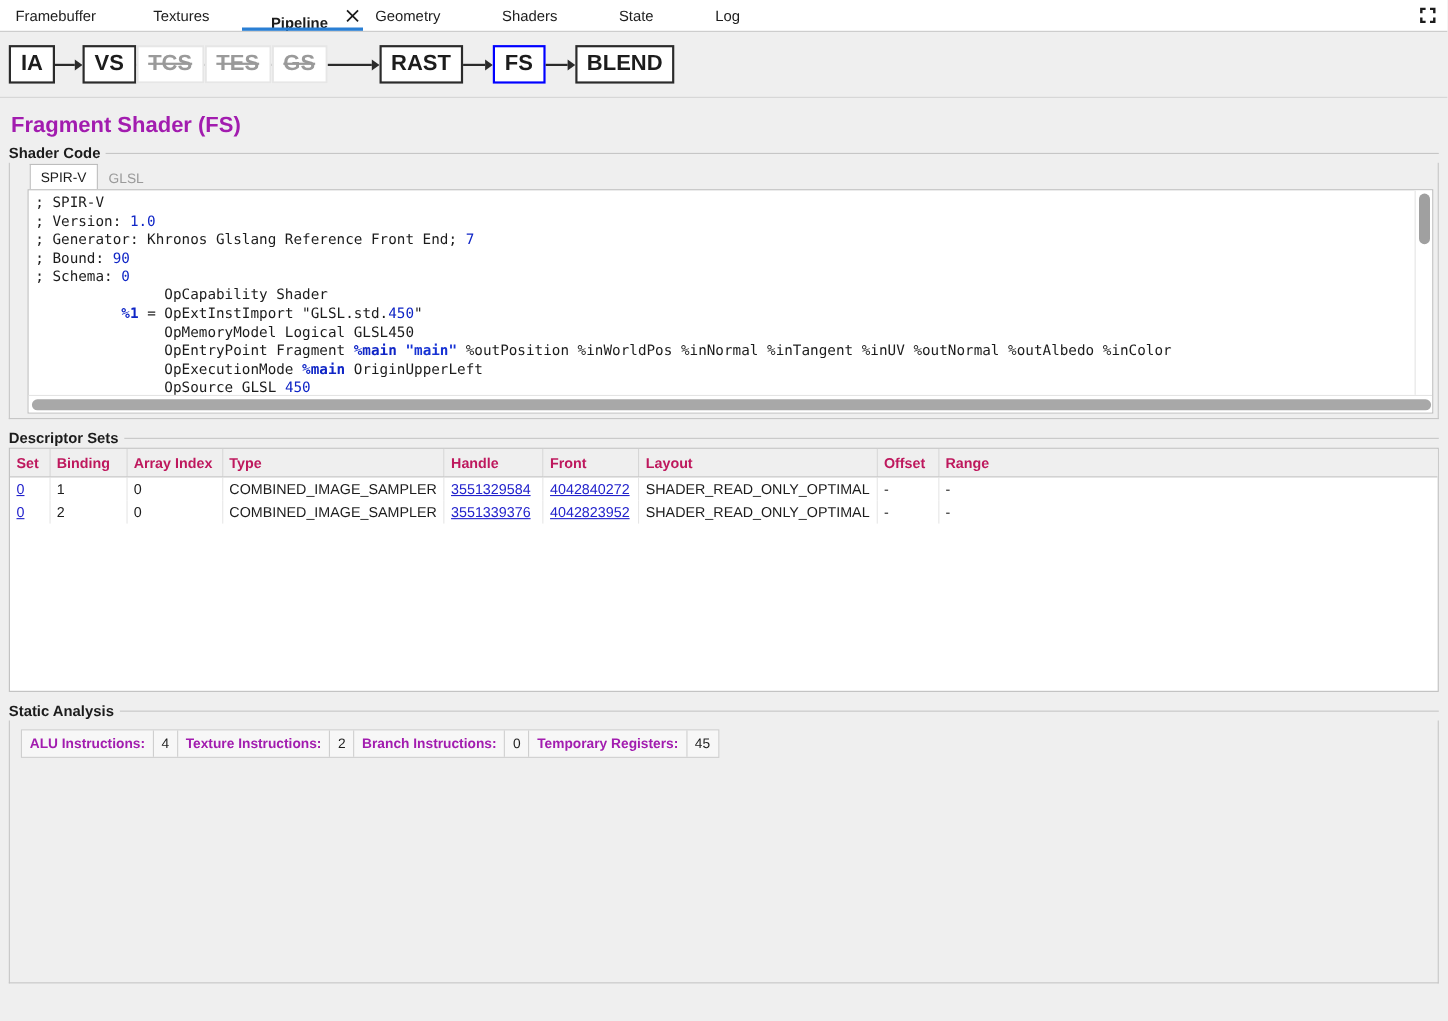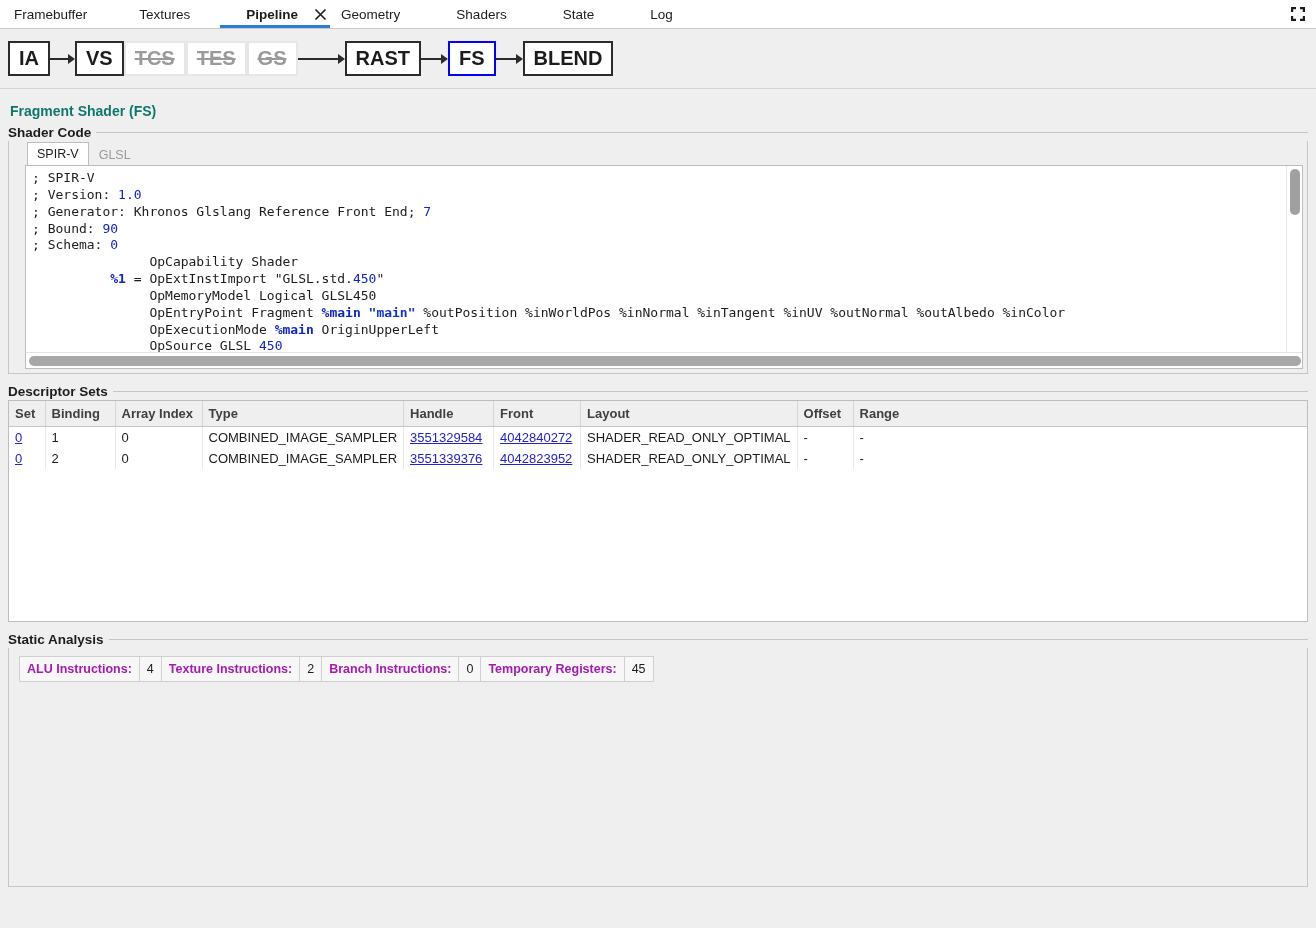--- a/index.html
+++ b/index.html
@@ -24,21 +24,21 @@
     display: flex;
     align-items: center;
     justify-content: center;
     font-size: 13.5px;
     color: #1c1c1c;
     padding: 0 10px;
     position: relative;
     cursor: pointer;
     white-space: nowrap;
   }
-  .tab.active { font-weight: bold; }
+  .tab.active { font-weight: bold; align-items: flex-end; }
   .tab.active .tab-underline {
     position: absolute;
     left: 2px; right: -26px; bottom: 0;
     height: 3px;
     background: #2a7fd4;
   }
   .tab-close {
     font-size: 14px;
     color: #1c1c1c;
     padding: 0 4px 0 10px;
@@ -96,23 +96,23 @@
     width: 0; height: 0;
     border-left: 7px solid #2b2b2b;
     border-top: 5px solid transparent;
     border-bottom: 5px solid transparent;
   }
   .connector-plain { height: 2px; background:#2b2b2b; width: 43px; }
 
   
   .content { padding: 0 8px; }
   .page-title {
-    font-size: 14px;
-    font-weight: bold;
-    color: #0f766e;
+    font-size: 20px;
+    font-weight: bold;
+    color: #a21caf;
     margin: 14px 0 6px 2px;
   }
 
   
   .group { margin-bottom: 10px; }
   .group-header {
     display: flex;
     align-items: center;
     gap: 5px;
     font-size: 13.5px;
@@ -219,21 +219,21 @@
     overflow: hidden;
   }
   table.dtable {
     border-collapse: collapse;
     width: 100%;
     font-size: 13px;
   }
   table.dtable th {
     background: #efefef;
     font-weight: bold;
-    color: #404040;
+    color: #be185d;
     text-align: left;
     padding: 5px 6px;
     border-right: 1px solid #d6d6d6;
     border-bottom: 1px solid #c6c6c6;
     white-space: nowrap;
   }
   table.dtable th:last-child { border-right: none; }
   table.dtable td {
     padding: 3px 6px;
     color: #1c1c1c;

